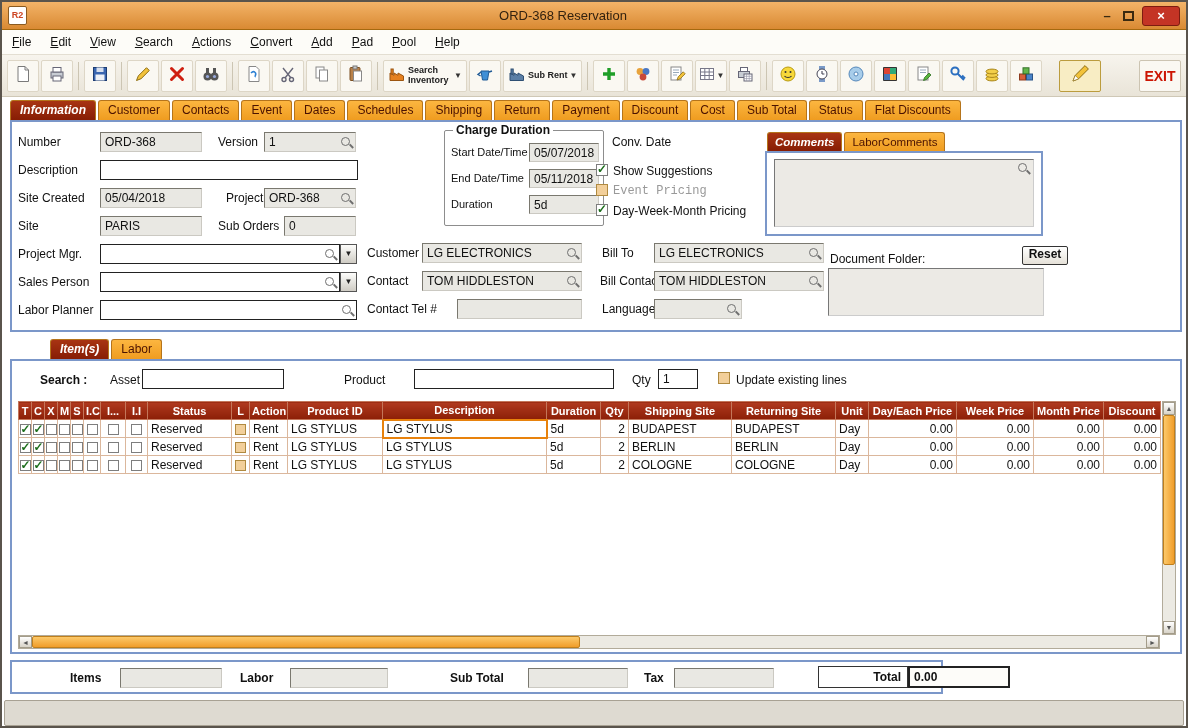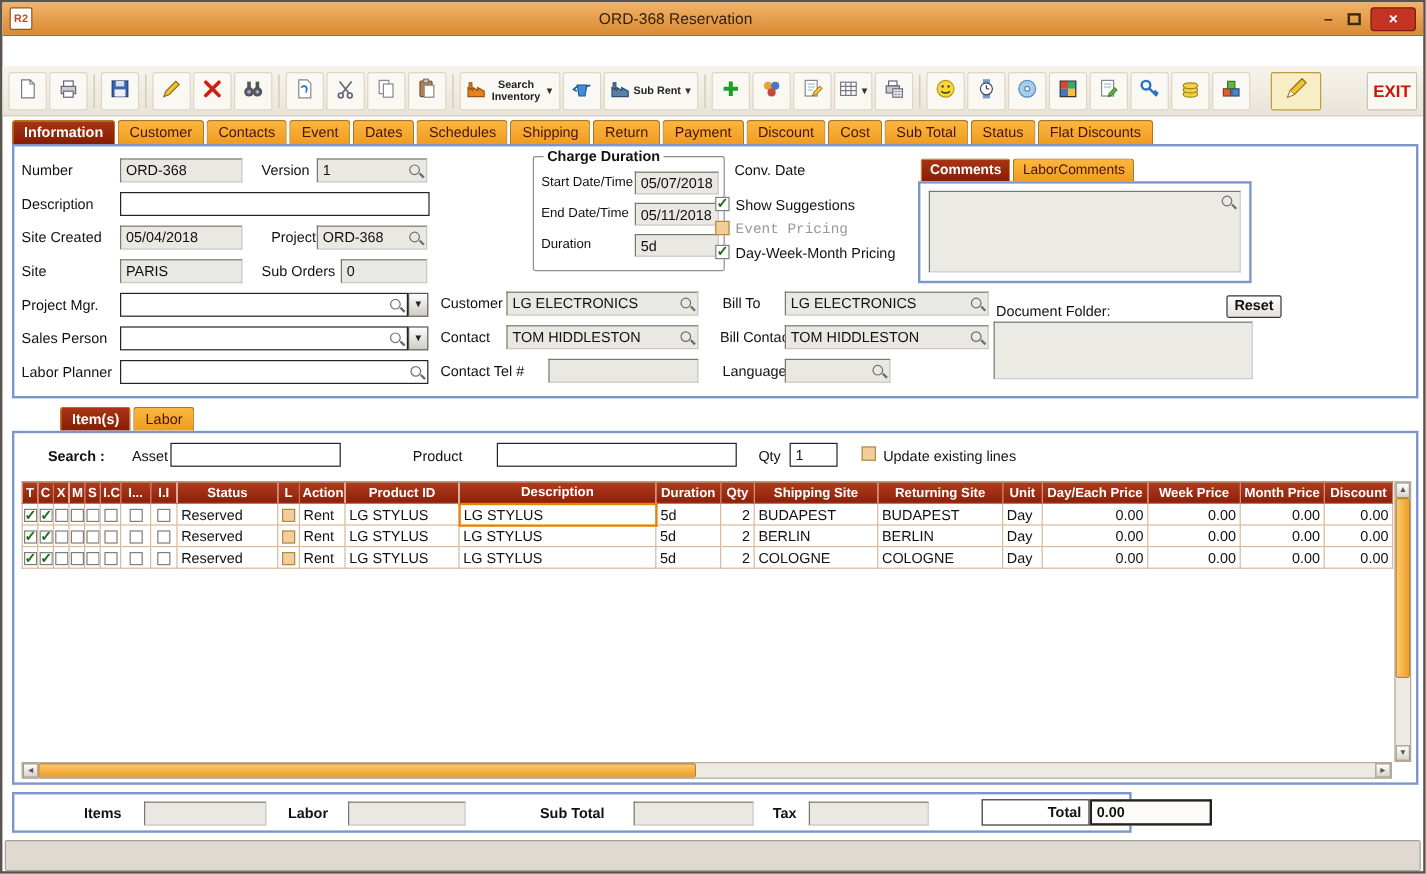--- a/index.html
+++ b/index.html
@@ -23,41 +23,41 @@
                border-radius:3px; color:#fff; font-size:13px; font-weight:bold; text-align:center; line-height:18px; }
 
   
   .menubar { position:absolute; left:0; top:28px; right:0; height:25px; background:#fdfcf8;
              border-bottom:1px solid #e3ded2; display:flex; align-items:center; gap:19px; padding:0 10px; }
   .menu-item { font-size:12px; color:#111; cursor:default; }
 
   
   .toolbar { position:absolute; left:0; top:53px; right:0; height:42px;
              background:linear-gradient(#f7f4ed,#e9e4d8); border-bottom:1px solid #cfc8b6;
-             display:flex; align-items:center; padding:0 5px; gap:2px;text-align:center; }
+             display:flex; align-items:center; padding:0 5px; gap:2px; }
   .tb { height:32px; min-width:32px; background:#faf8f2; border:1px solid #ddd6c6; border-radius:2px;
         display:flex; align-items:center; justify-content:center; padding:0 2px; }
   .tb-wide { gap:2px; padding:0 4px; }
   .tb-text { font-size:9px; font-weight:bold; line-height:1.05; color:#222; width:44px; }
   .tb-text.one { width:auto; }
   .dd-glyph { font-size:8px; color:#333; }
   .tb-sep { width:1px; height:28px; background:#ccc5b3; margin:0 3px; }
   .wand-btn { margin-left:auto; width:42px; background:#f8edc4; border:1px solid #bb9c3e; }
   .exit-btn { margin-left:36px; width:42px; flex-direction:column; border:1px solid #ccc4b2; }
   .exit-label { color:#cc1503; font-weight:bold; font-size:14px; }
 
   
   .tabstrip { position:absolute; display:flex; align-items:flex-end; gap:2px; }
   .tabs-main { left:8px; top:95px; height:23px; }
   .tabs-items { left:8px; top:334px; height:23px;margin-left:40px; }
   .tab { height:20px; line-height:19px; padding:0 9px; font-size:12px; color:#4a1200; cursor:default;
          background:linear-gradient(var(--tab-orange-top,#fcb640), var(--tab-orange,#ef9c20));
          border:1px solid #b5741b; border-bottom:none; border-radius:3px 3px 0 0; white-space:nowrap; }
   .tab.selected { background:linear-gradient(var(--sel-maroon-top,#a83413), var(--sel-maroon,#871d04));
-                  color:#fff; font-weight:bold; }
+                  color:#fff; font-weight:bold;font-style:italic; }
   .tab.small { height:19px; line-height:18px; font-size:11.5px; padding:0 7px; }
 
   
   .panel { position:absolute; background:#fff; border:2px solid var(--panel-blue,#7b97c9); }
   .info-panel  { left:8px; top:118px; width:1172px; height:212px; }
   .items-panel { left:8px; top:357px; width:1172px; height:295px; }
   .totals-bar  { left:8px; top:658px; width:933px; height:34px; }
 
   .lbl { position:absolute; font-size:12px; white-space:nowrap; color:#111; }
   .lbl.b { font-weight:bold; }
@@ -138,20 +138,32 @@
   <div class="titlebar">
     <div class="logo">R2</div>
     <div class="title">ORD-368 Reservation</div>
     <div class="win-btns">
       <div class="win-glyph">–</div>
       <div class="max-box"></div>
       <div class="close-btn">×</div>
     </div>
   </div>
 
+  <div class="menubar">
+      <div class="menu-item"><u>F</u>ile</div>
+      <div class="menu-item"><u>E</u>dit</div>
+      <div class="menu-item"><u>V</u>iew</div>
+      <div class="menu-item"><u>S</u>earch</div>
+      <div class="menu-item"><u>A</u>ctions</div>
+      <div class="menu-item"><u>C</u>onvert</div>
+      <div class="menu-item"><u>A</u>dd</div>
+      <div class="menu-item"><u>P</u>ad</div>
+      <div class="menu-item"><u>P</u>ool</div>
+      <div class="menu-item"><u>H</u>elp</div>
+    </div>
 
   <div class="toolbar">
     <div class="tb">
         <span><svg width="18" height="18">
             <path d="M4 1.5h7l3.5 3.5v11.5H4z" fill="#fff" stroke="#7a7a7a"></path>
             <path d="M11 1.5V5h3.5" fill="none" stroke="#7a7a7a"></path>
           </svg></span>
       </div>
     <div class="tb">
         <span><svg width="18" height="18">

